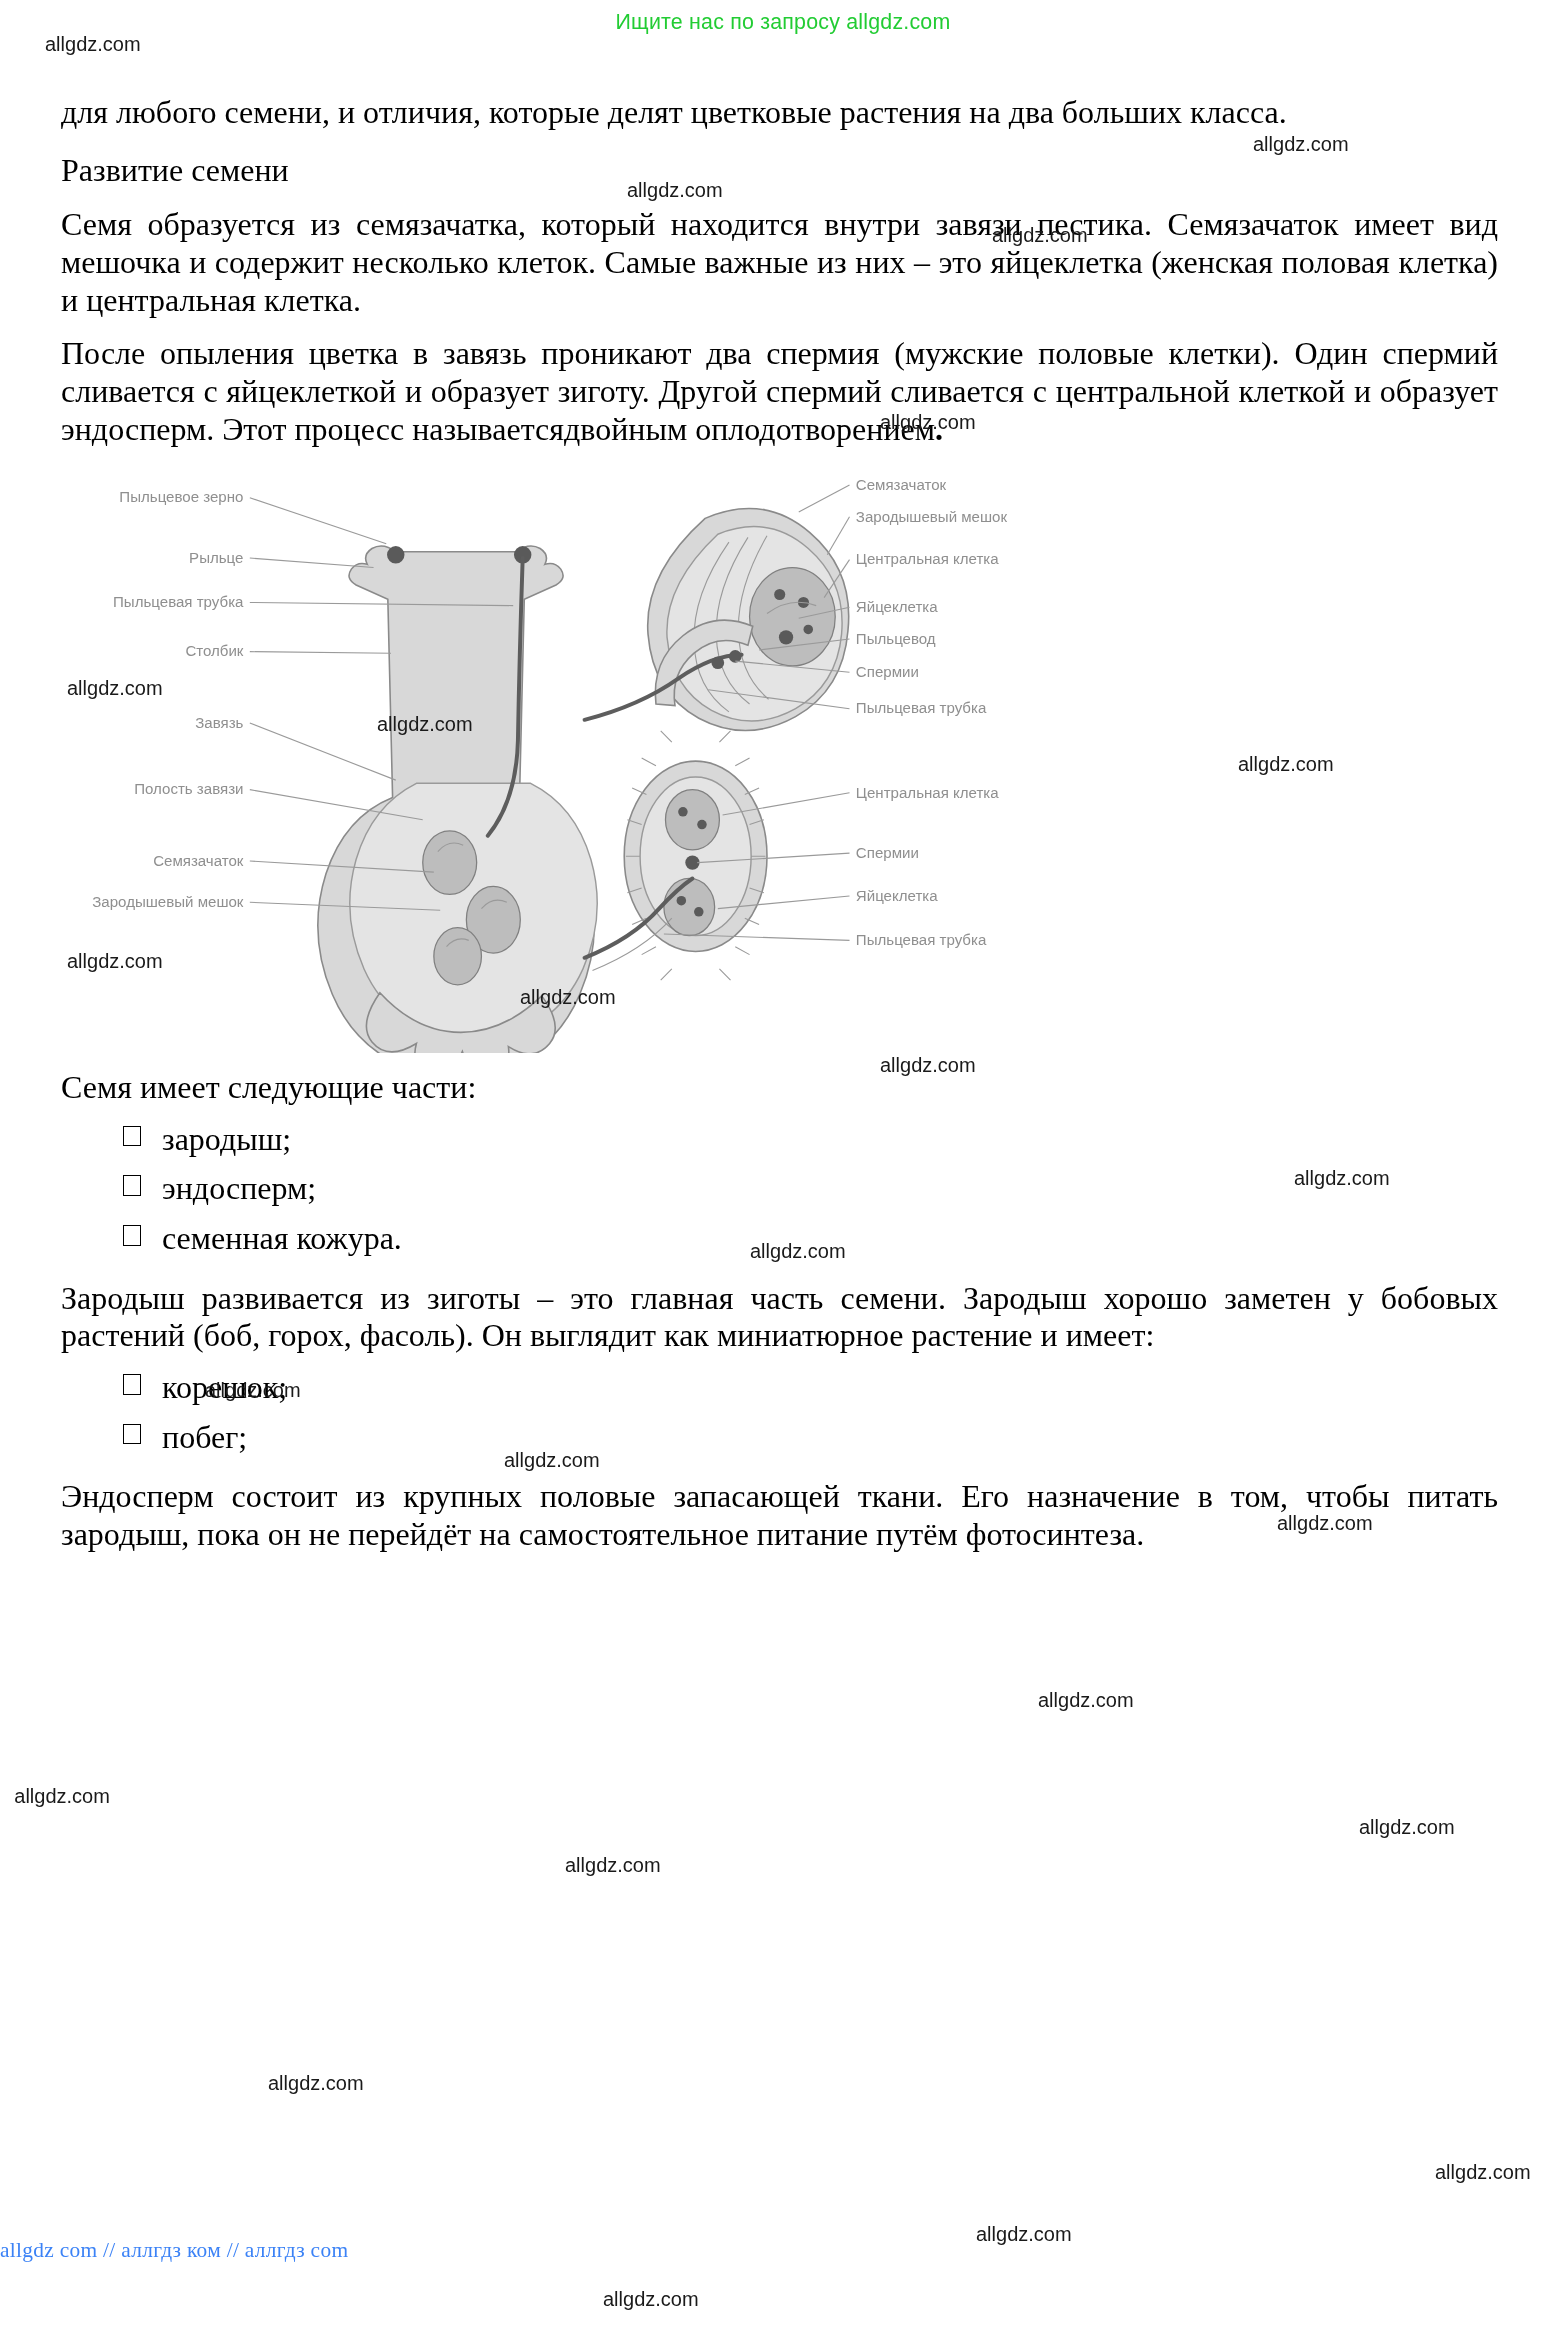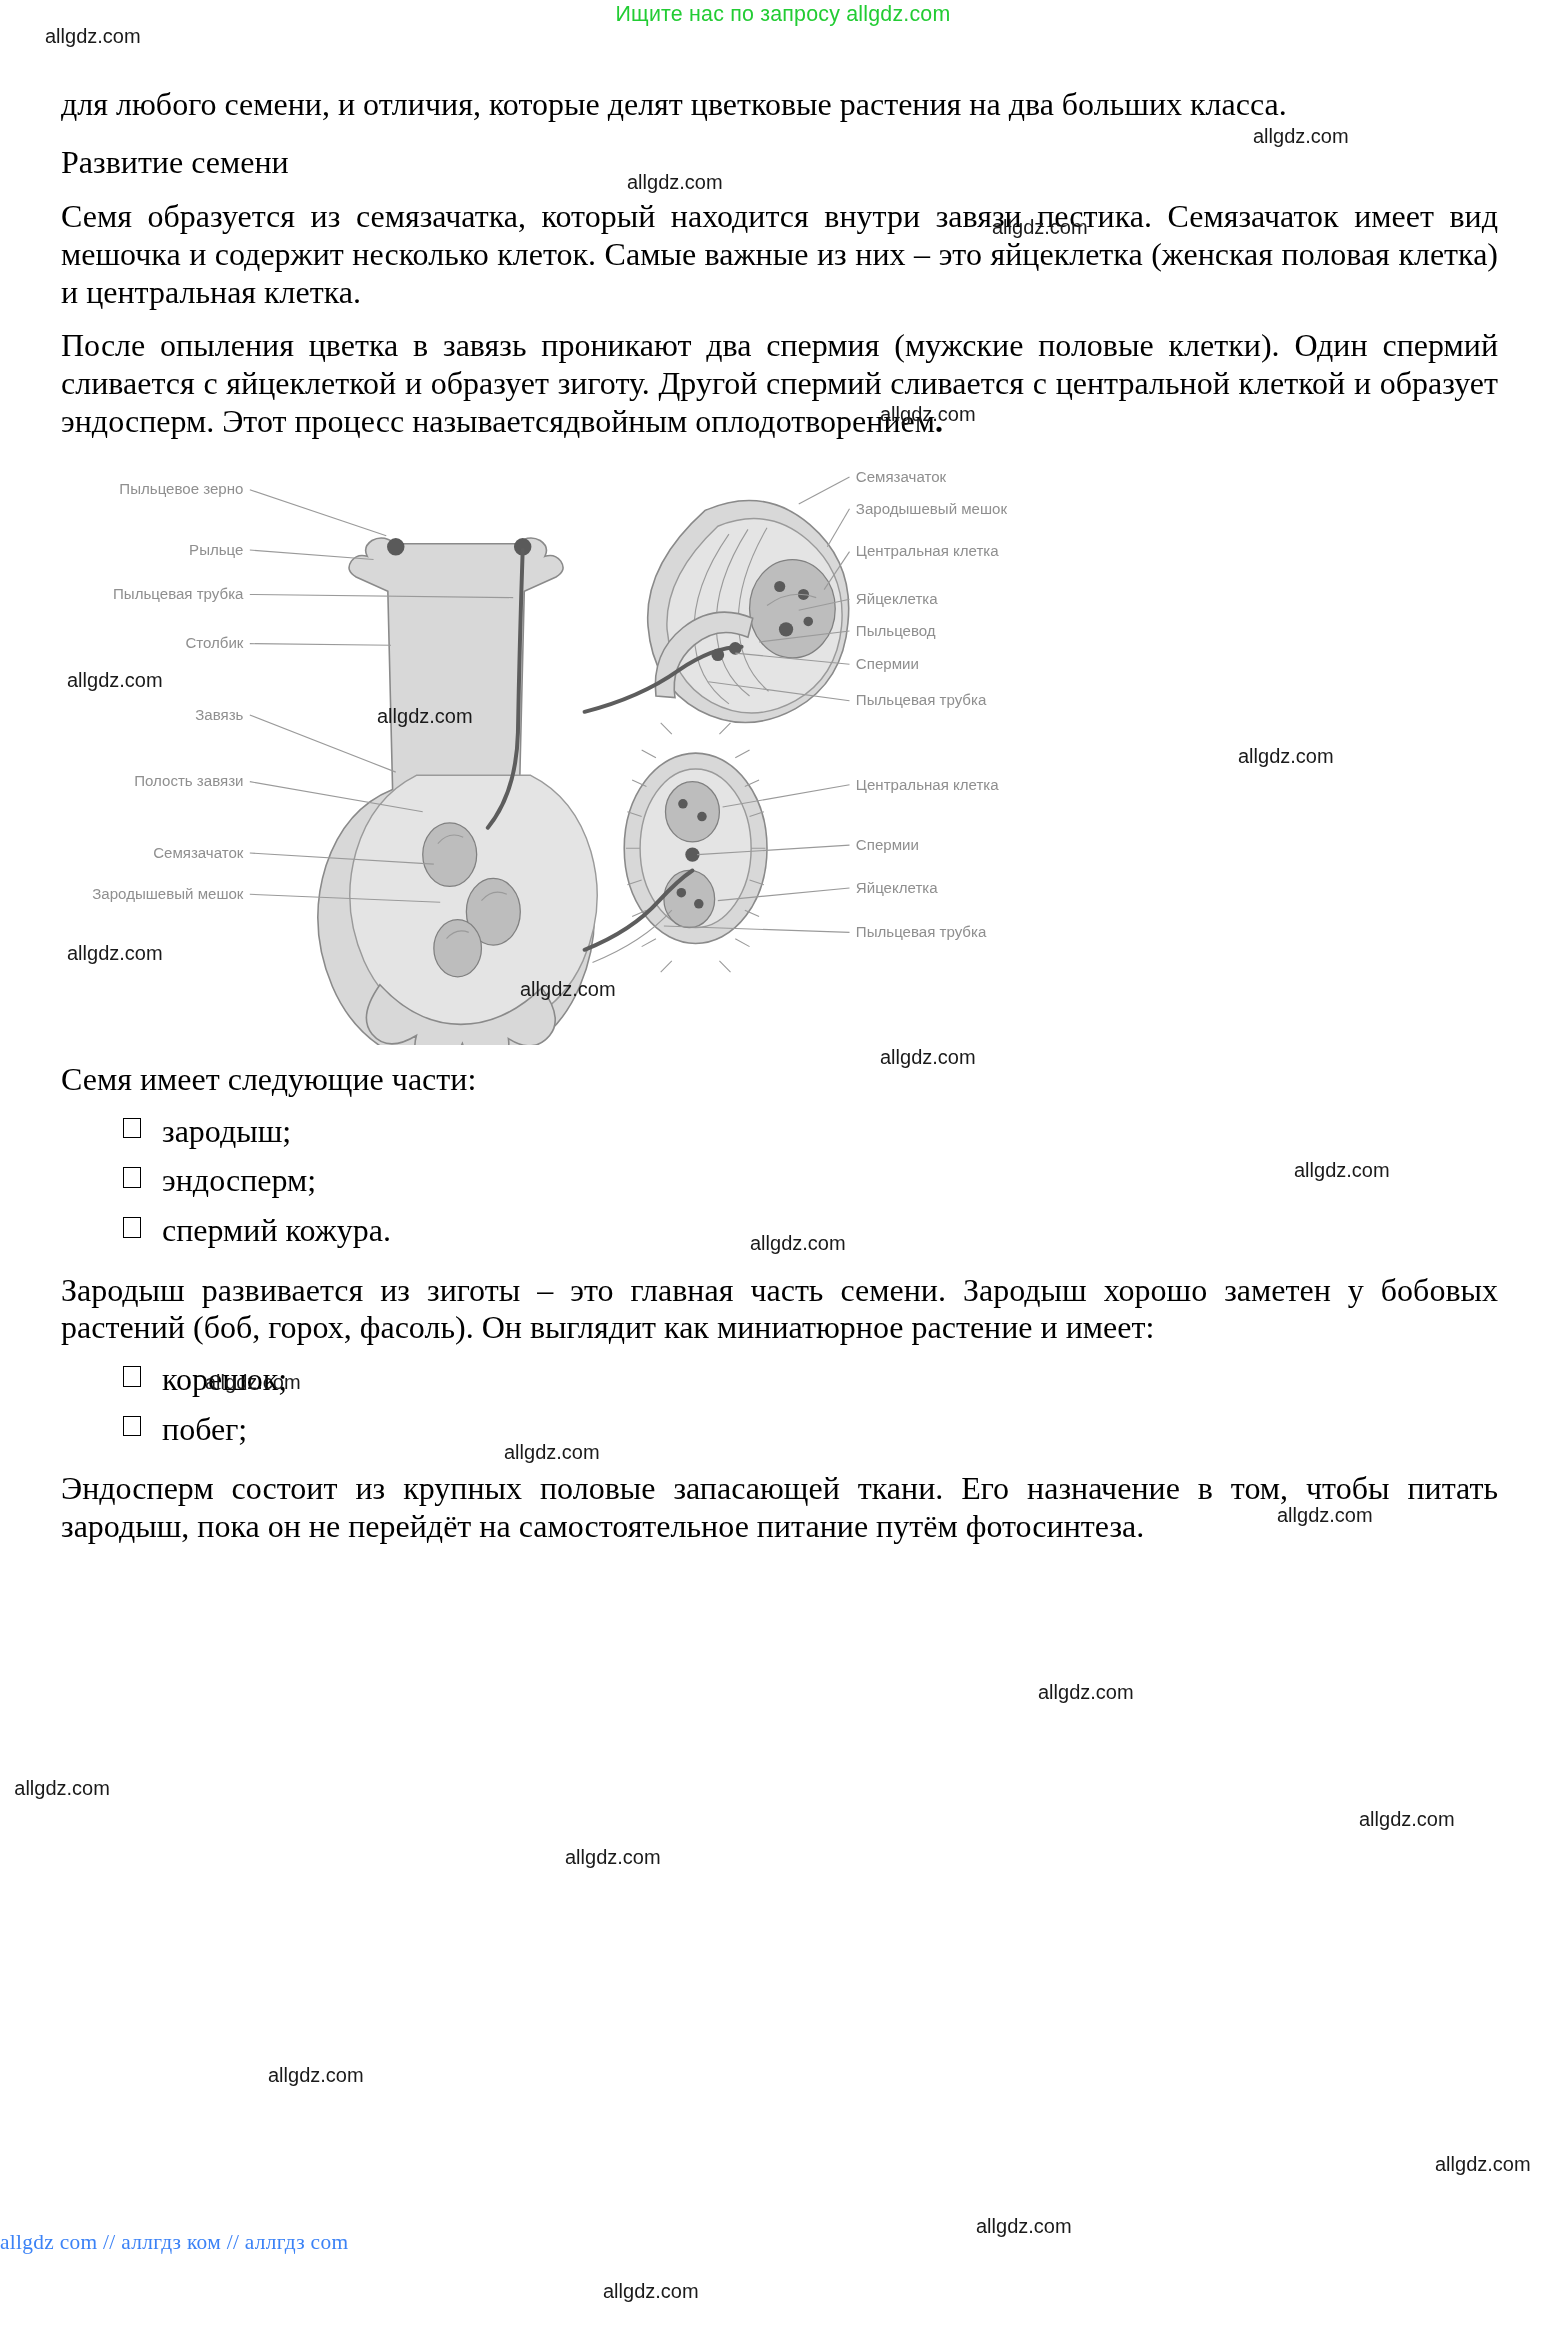--- a/index.html
+++ b/index.html
@@ -31,21 +31,21 @@
     text-align: center;
     font-family: "Liberation Sans", "DejaVu Sans", sans-serif;
     font-size: 21.4px;
     color: #22cc33;
     letter-spacing: 0.2px;
   }
 
   
   .page {
     position: absolute;
-    top: 0; left: 0;
+    top: 8px; left: 0;
     width: 1566px;
     height: 2266px;
   }
 
   .content {
     position: absolute;
     left: 45px;
     top: 70px;
     width: 1469px;
   }
@@ -265,21 +265,21 @@
         <path class="lead" d="M1024 598 L790 590"></path>
 
       </svg>
     </div>
 
     <p class="body nojust">Семя имеет следующие части:</p>
 
     <ul class="sqlist">
       <li><span class="sq"></span><span>зародыш;</span></li>
       <li><span class="sq"></span><span>эндосперм;</span></li>
-      <li><span class="sq"></span><span>спермий кожура.</span></li>
+      <li><span class="sq"></span><span>семенная кожура.</span></li>
     </ul>
 
     <p class="body">Зародыш развивается из зиготы – это главная часть семени. Зародыш хорошо заметен у бобовых растений (боб, горох, фасоль). Он выглядит как миниатюрное растение и имеет:</p>
 
     <ul class="sqlist">
       <li><span class="sq"></span><span>корешок;</span></li>
       <li><span class="sq"></span><span>побег;</span></li>
     </ul>
 
 

